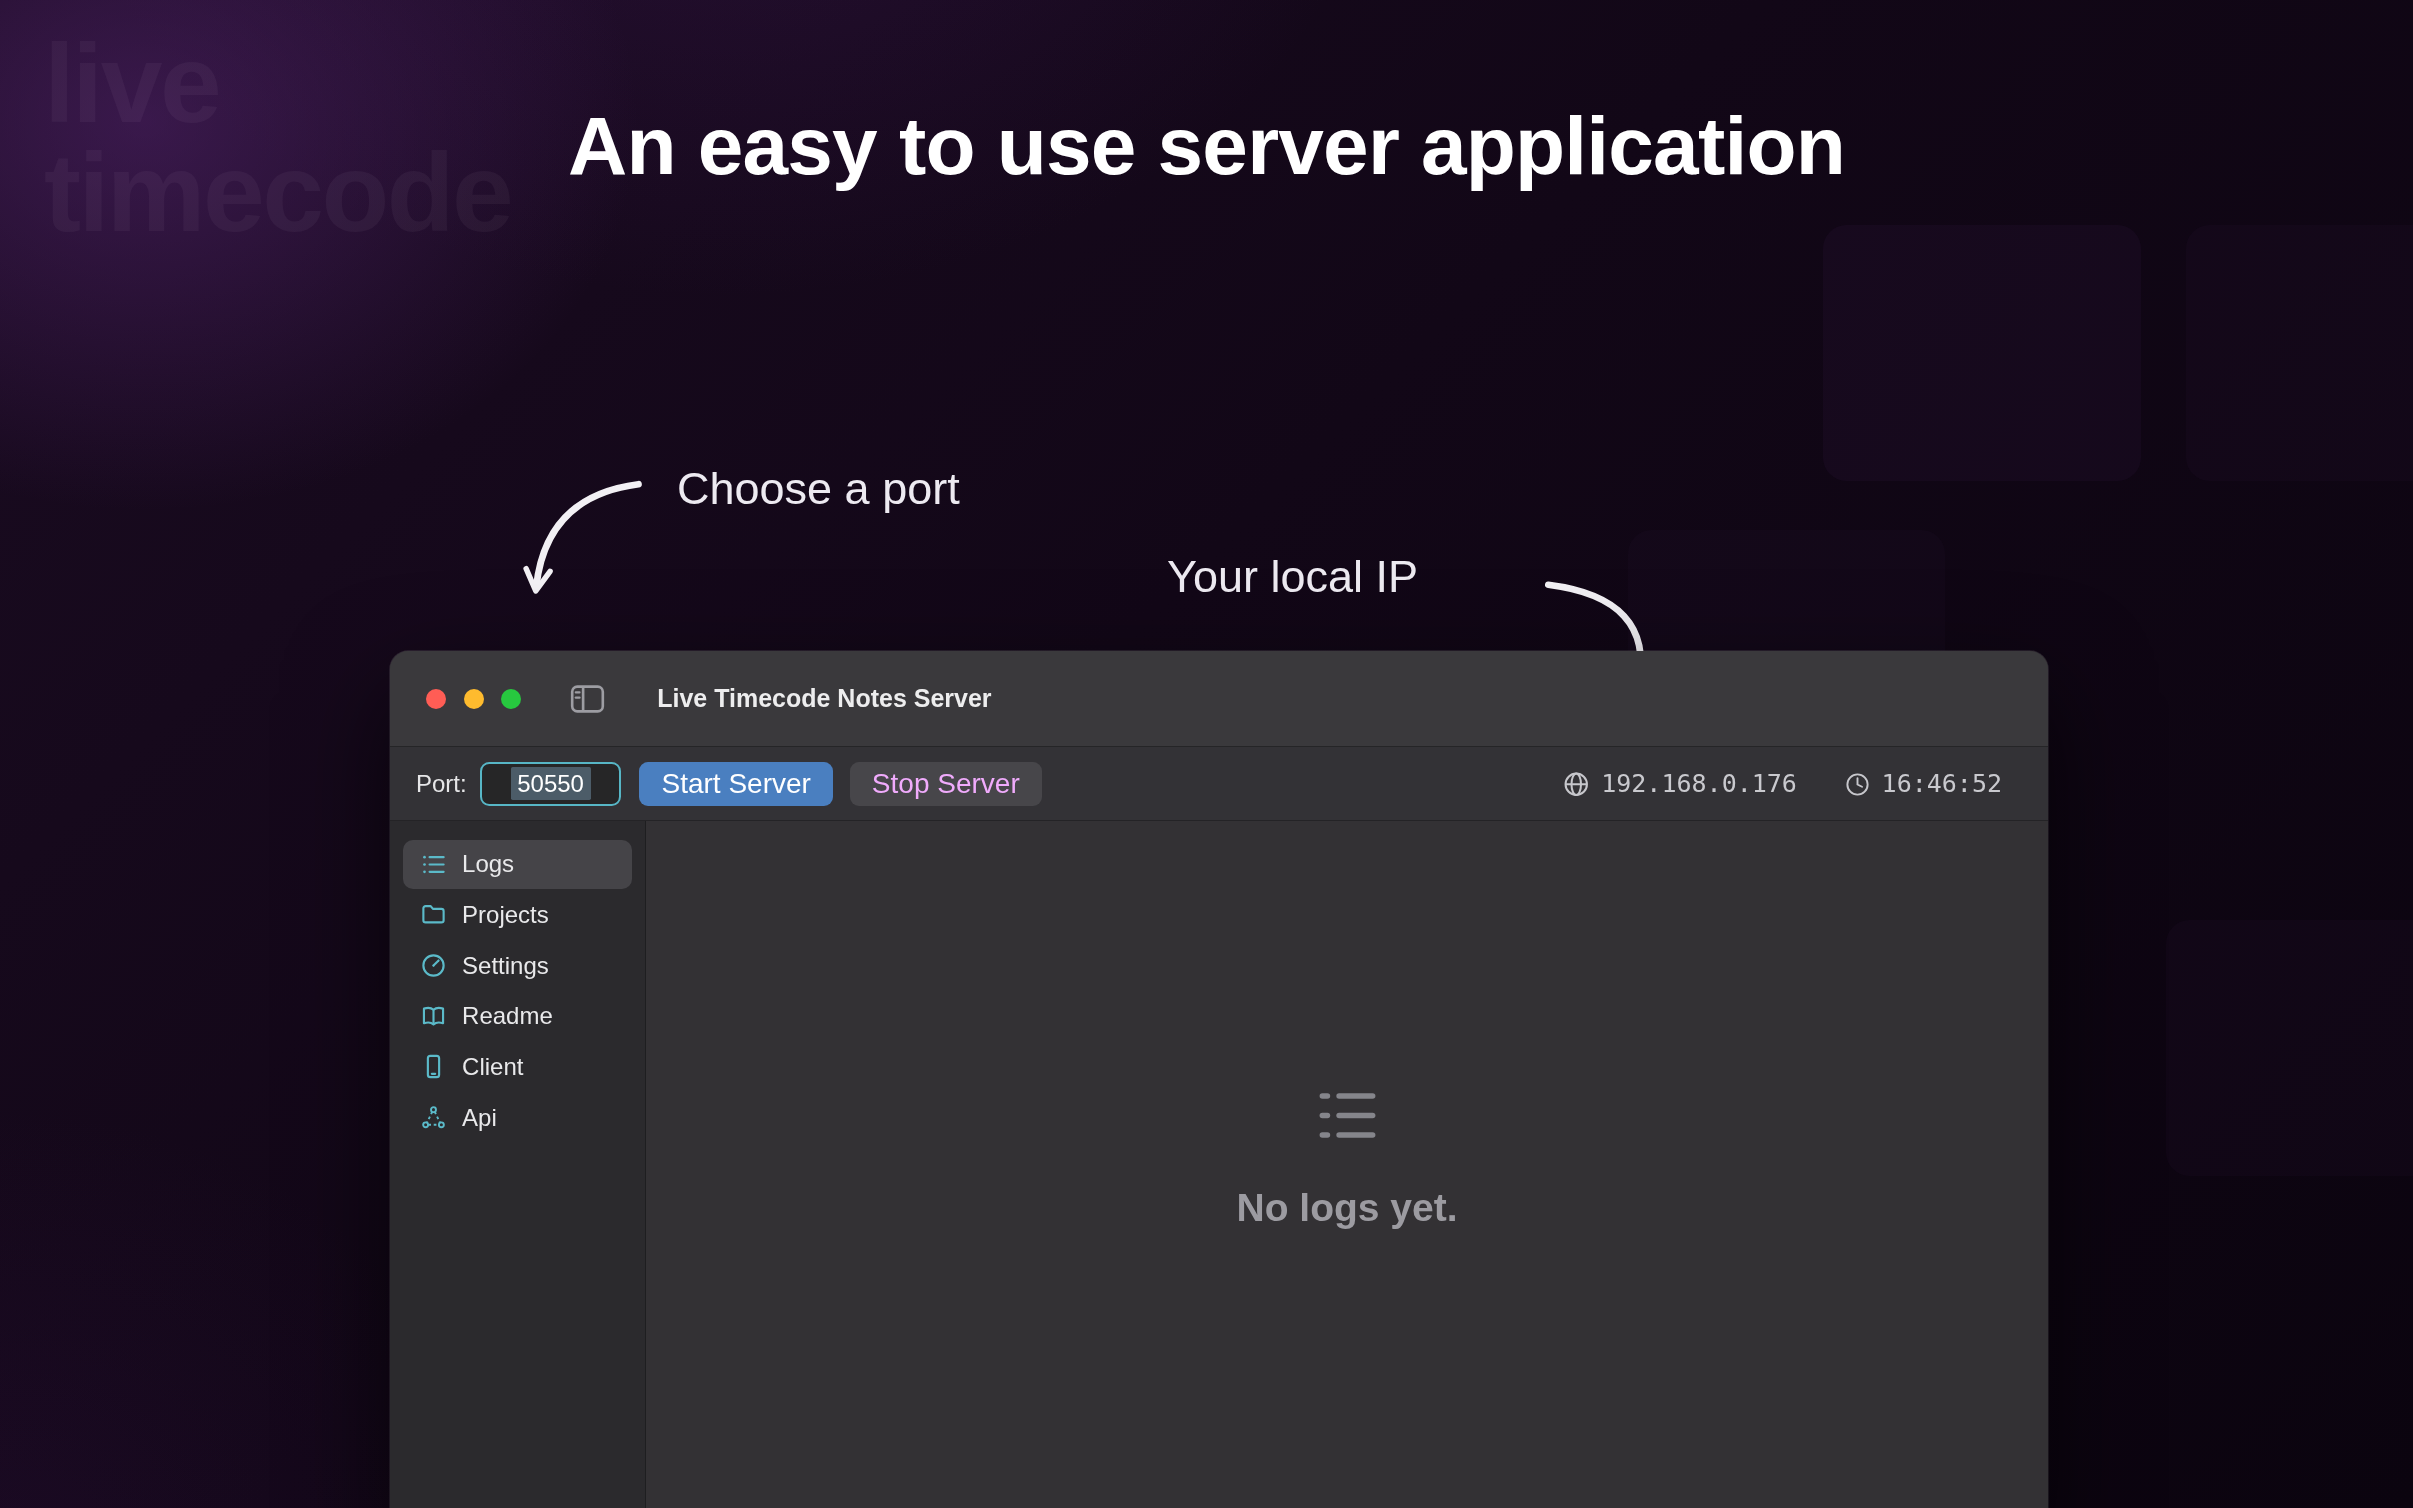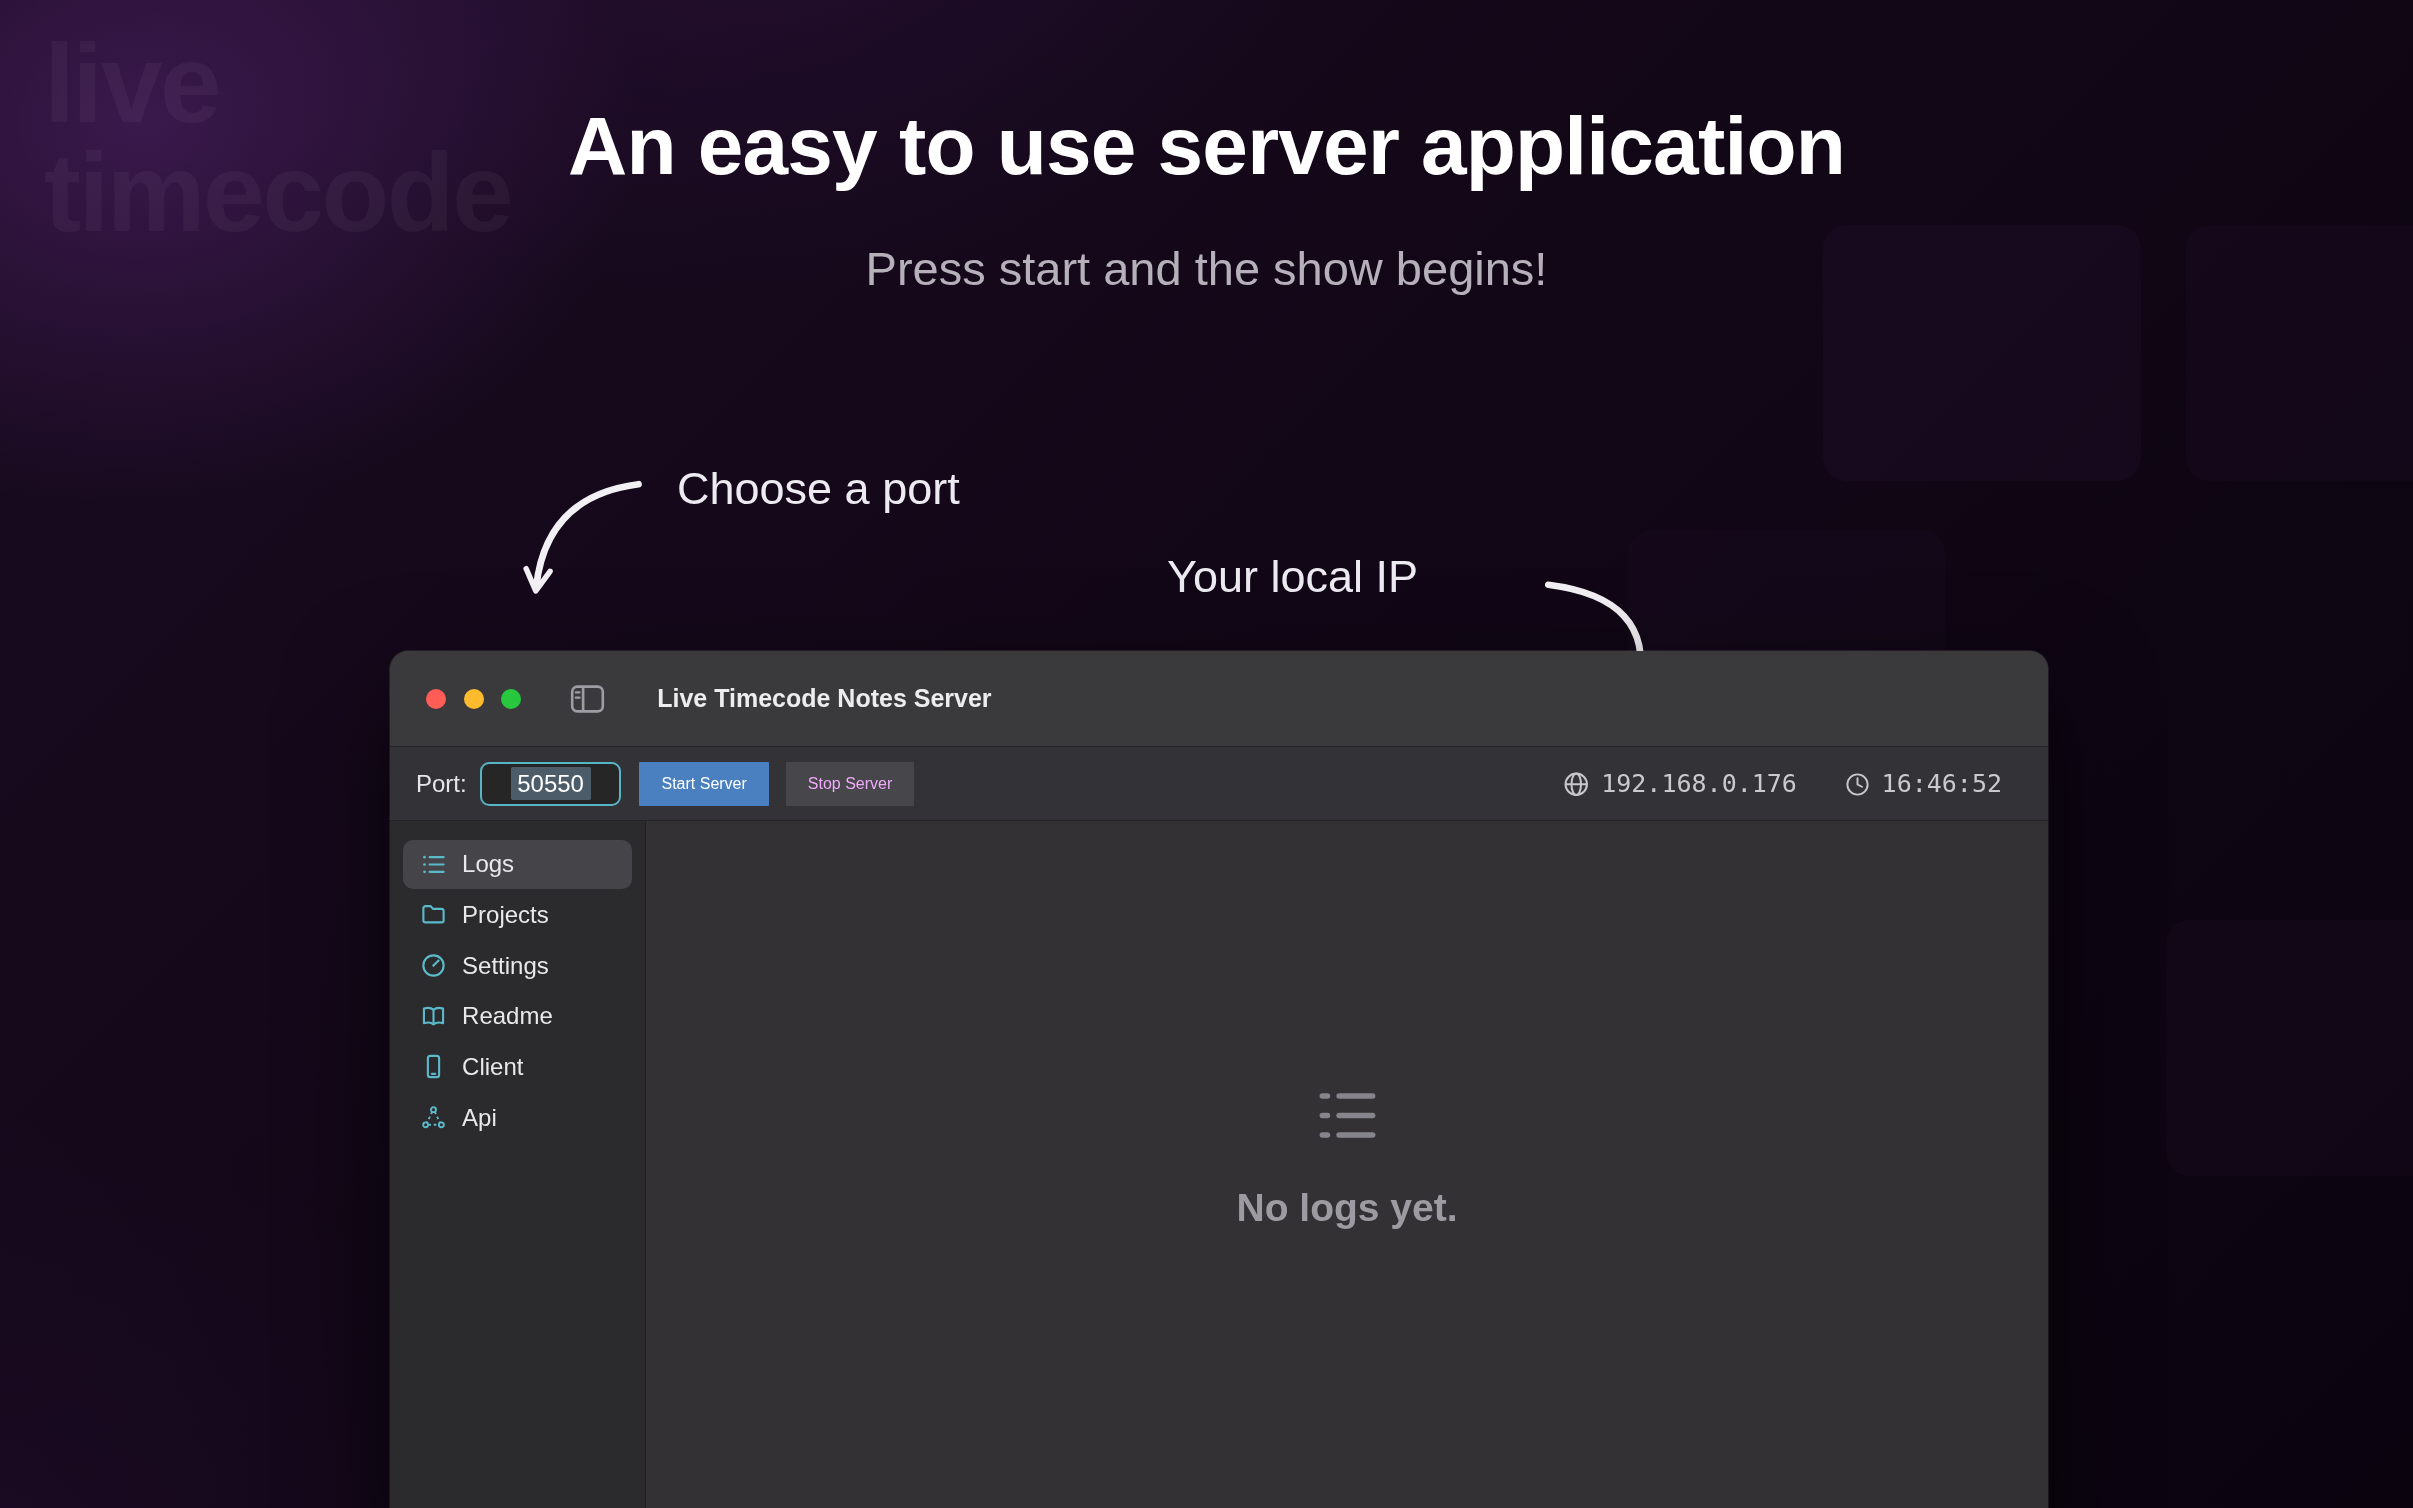--- a/index.html
+++ b/index.html
@@ -43,21 +43,21 @@
   .light{width:20px;height:20px;border-radius:50%;display:inline-block;}
   .sb-toggle{margin-left:49px;display:flex;align-items:center;cursor:default;}
   .win-title{margin-left:52px;font-size:25px;font-weight:700;color:#ededee;}
   .toolbar{height:74px;background:#333236;display:flex;align-items:center;
     padding:0 46px 0 26px;border-bottom:0.8px solid #242326;box-sizing:border-box;}
   .port-label{font-size:24px;color:#e6e6e8;}
   .port-field{margin-left:13.4px;width:141px;height:44px;background:#262627;
     border:2.5px solid #57b6c6;border-radius:9.2px;display:flex;align-items:center;
     justify-content:center;box-sizing:border-box;}
   .port-field .sel{background:#4c5c68;color:#ffffff;font-size:24px;padding:2.5px 6.7px;border-radius:1.7px;}
-  .btn{height:44px;border:none;border-radius:1px;font-size:16px;
+  .btn{height:44px;border:none;border-radius:9px;font-size:28px;
     font-family:"Liberation Sans",sans-serif;padding:0 22px;cursor:pointer;}
   .btn.start{margin-left:18.4px;background:#4a7fc0;color:#ffffff;}
   .btn.stop{margin-left:17px;background:#47464a;color:#f0abfc;cursor:default;}
   .tb-right{margin-left:auto;display:flex;align-items:center;gap:11.7px;
     color:#c9c9ce;font-family:"DejaVu Sans Mono",monospace;font-size:25px;}
   .tb-right .grp{display:flex;align-items:flex-end;gap:11px;}
   .tb-right .grp + .grp{margin-left:35px;}
   .win-body{display:flex;height:calc(100% - 169px);}
   .sidebar{width:256px;background:#2b2a2d;border-right:0.8px solid #1e1e20;
     padding-top:17px;box-sizing:border-box;}
@@ -78,21 +78,20 @@
     <div>live</div>
     <div>timecode</div>
   </div>
 
   <div class="tile t1"></div>
   <div class="tile t2"></div>
   <div class="tile t3"></div>
   <div class="tile t4"></div>
 
   <div class="hero-title">An easy to use server application</div>
-  <div class="hero-sub">Press start and the show begins!</div>
 
   <div class="annot choose">Choose a port</div>
   <div class="annot ip">Your local IP</div>
   <div class="annot start">Start your server</div>
 
   <svg class="arrows" viewBox="0 0 2880 1800">
     <defs>
       <marker id="ah" viewBox="0 0 10 10" refX="7" refY="5" markerWidth="4.5" markerHeight="4.5" orient="auto">
         <path d="M1.5 1 L8.5 5 L1.5 9" fill="none" stroke="#f2f0f4" stroke-width="1.8" stroke-linecap="round" stroke-linejoin="round"></path>
       </marker>

